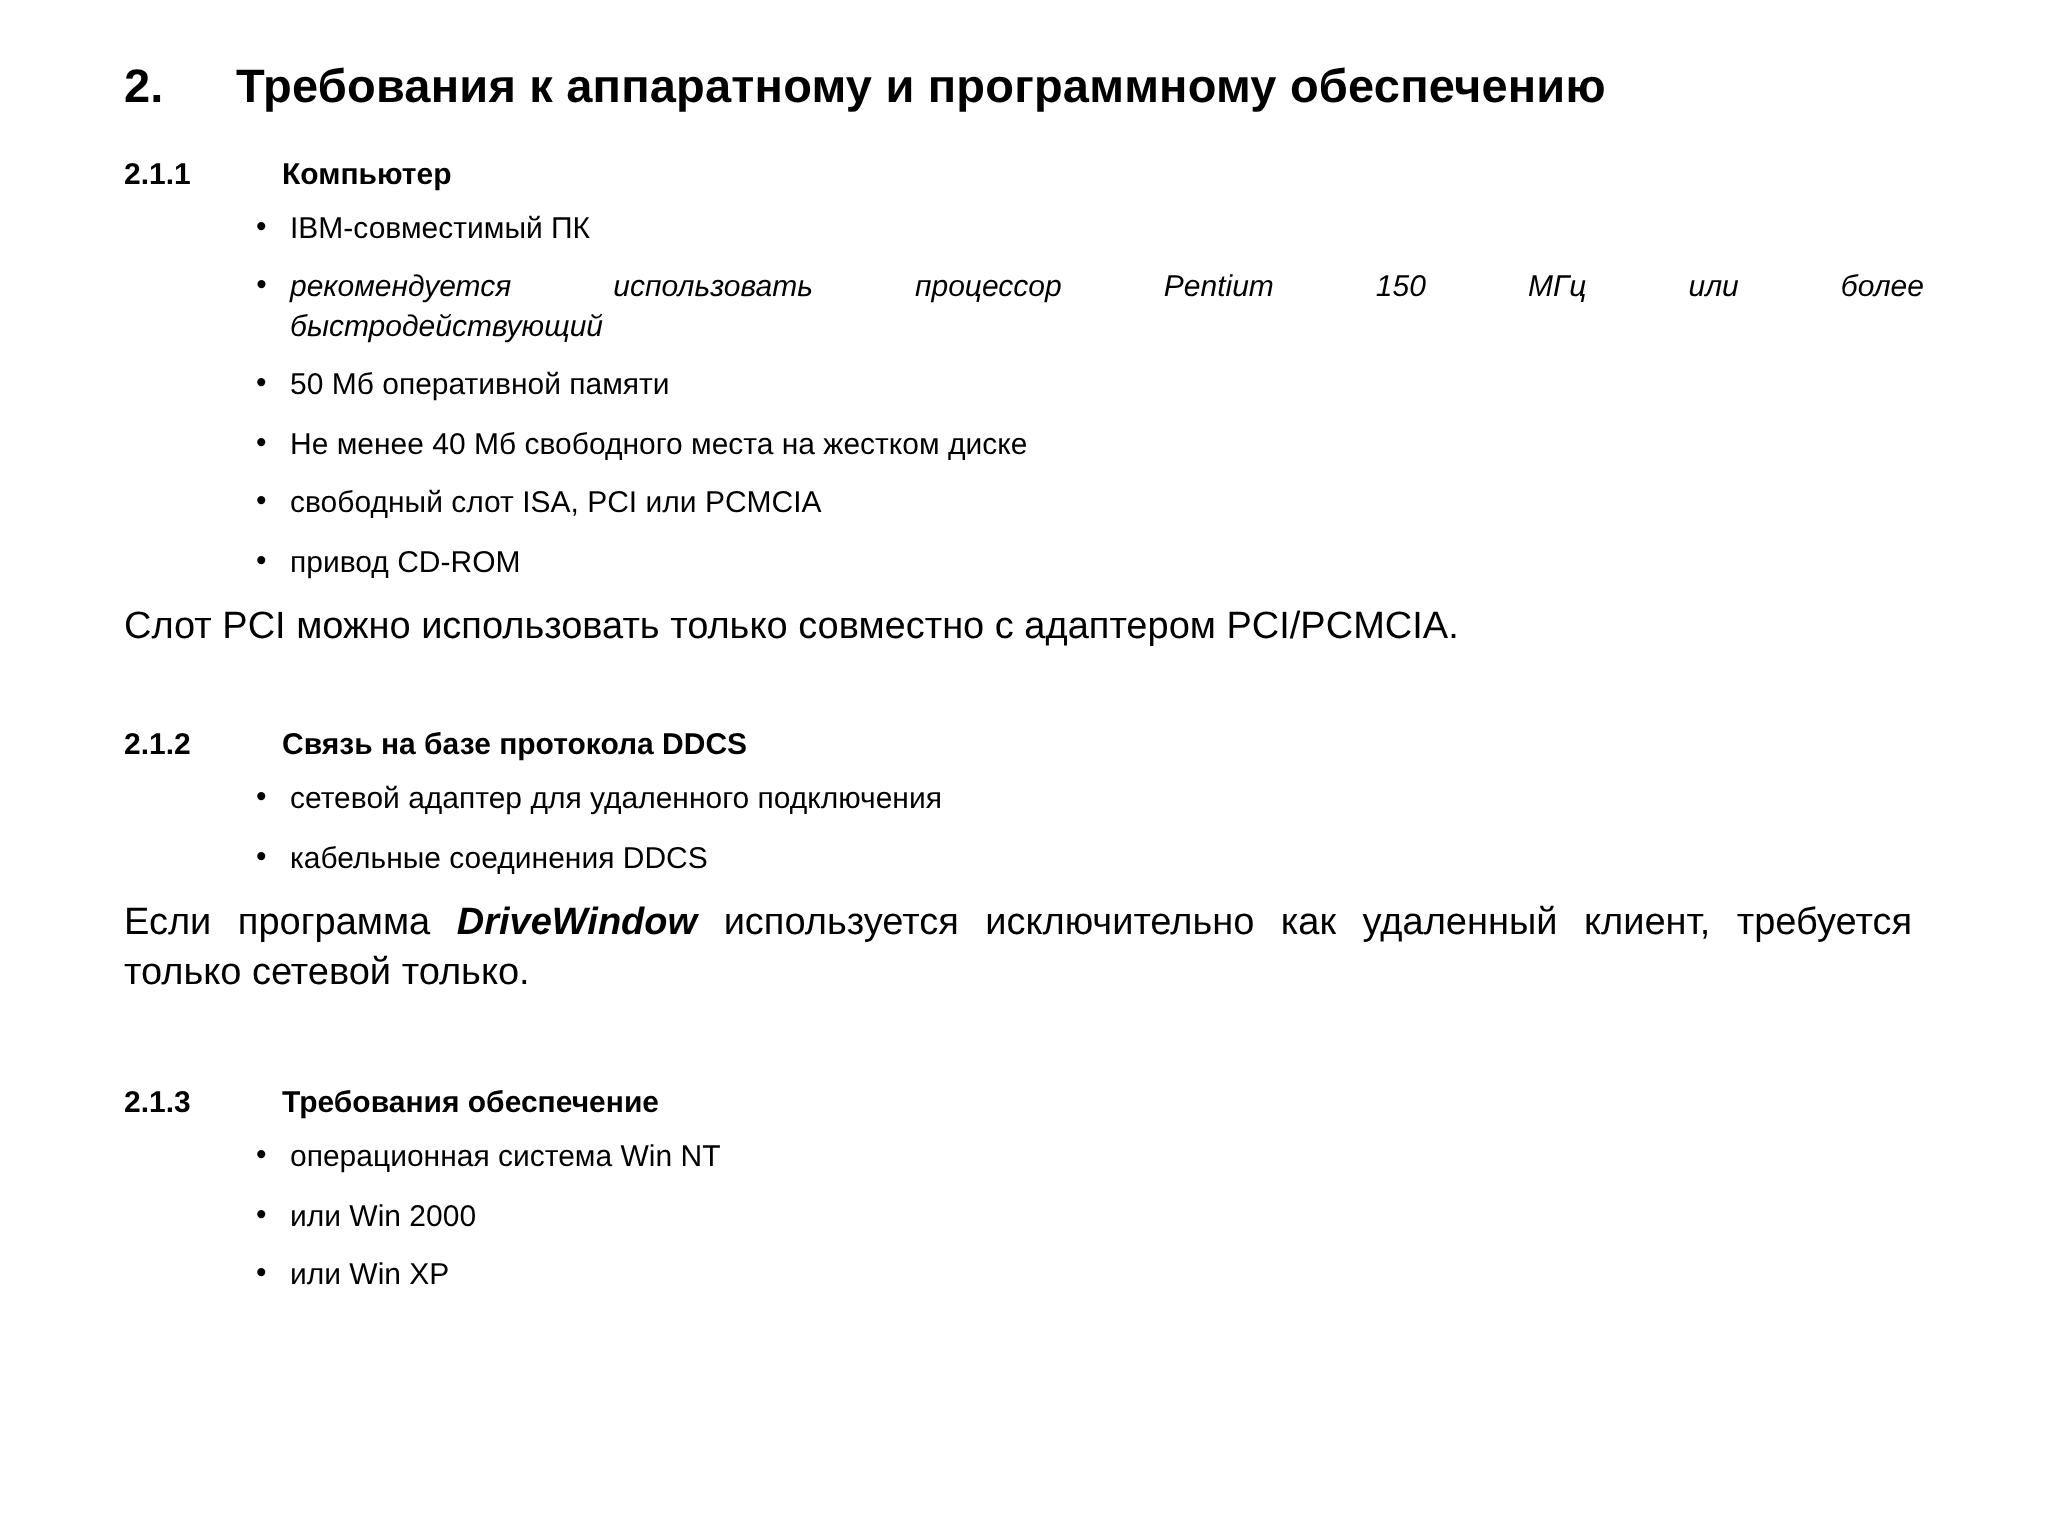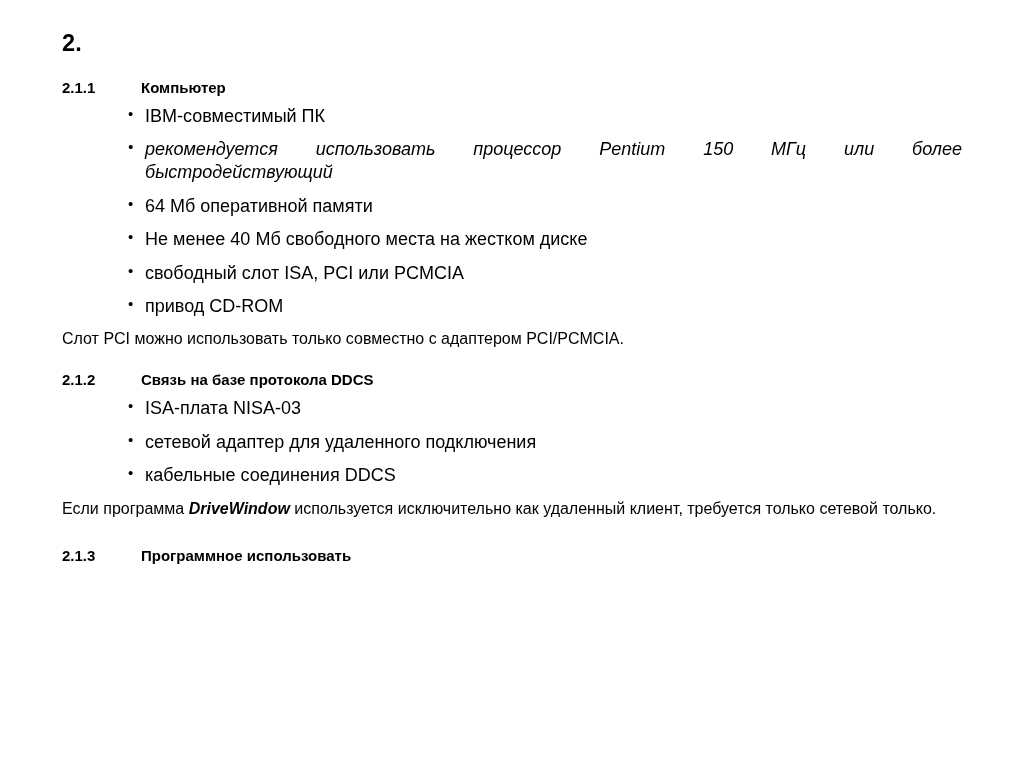--- a/index.html
+++ b/index.html
@@ -34,21 +34,21 @@
   .doc-title .num {
     flex: 0 0 auto;
     width: 56px;
     font-weight: bold;
   }
   .doc-title .txt {
     flex: 1 1 auto;
     max-width: 760px;
   }
   .section {
-    margin-top: 0;
+    margin-top: 16px;
   }
   .sec-head {
     display: flex;
     align-items: baseline;
     font-size: 15px;
     font-weight: bold;
     margin: 0 0 9px 0;
   }
   .sec-head .snum {
     flex: 0 0 auto;
@@ -57,36 +57,36 @@
   .sec-head .slabel {
     flex: 1 1 auto;
   }
   ul.bullets {
     list-style: none;
     margin: 0 0 0 0;
     padding: 0;
   }
   ul.bullets li {
     position: relative;
-    font-size: 18px;
+    font-size: 15px;
     line-height: 1.30;
     margin: 0 0 10px 0;
     padding-left: 83px;
     max-width: 900px;
   }
   ul.bullets li::before {
     content: "\2022";
     position: absolute;
     left: 66px;
     top: -1px;
     font-size: 15px;
     line-height: 1.30;
   }
   .para {
-    font-size: 16px;
+    font-size: 19px;
     line-height: 1.32;
     margin: 2px 0 0 0;
     padding: 0 6px 0 0;
     text-align: justify;
     max-width: 910px;
   }
   .para.justify-both {
     text-align: justify;
     text-align-last: left;
   }
@@ -105,58 +105,63 @@
     text-align-last: left;
   }
 </style>
 </head>
 <body>
 
 <div class="page">
 
   <h1 class="doc-title">
     <span class="num">2.</span>
+    <span class="txt">Требования к аппаратному и программному обеспечению</span>
   </h1>
 
   <div class="section">
     <div class="sec-head">
       <span class="snum">2.1.1</span>
       <span class="slabel">Компьютер</span>
     </div>
     <ul class="bullets">
       <li>IBM-совместимый ПК</li>
       <li class="spread">
         <span>рекомендуется использовать процессор Pentium 150 МГц или более</span>
         <span class="tail">быстродействующий</span>
       </li>
-      <li>64 Мб оперативной памяти</li>
+      <li>50 Мб оперативной памяти</li>
       <li>Не менее 40 Мб свободного места на жестком диске</li>
       <li>свободный слот ISA, PCI или PCMCIA</li>
       <li>привод CD-ROM</li>
     </ul>
     <p class="para">Слот PCI можно использовать только совместно с адаптером PCI/PCMCIA.</p>
   </div>
 
   <div class="spacer-m"></div>
 
   <div class="section">
     <div class="sec-head">
       <span class="snum">2.1.2</span>
       <span class="slabel">Связь на базе протокола DDCS</span>
     </div>
     <ul class="bullets">
-      <li>ISA-плата NISA-03</li>
       <li>сетевой адаптер для удаленного подключения</li>
       <li>кабельные соединения DDCS</li>
     </ul>
     <p class="para justify-both"><span>Если программа </span><span class="italic">Drive</span><span class="italic">Window</span><span> используется исключительно как удаленный клиент, требуется только сетевой только.</span></p>
   </div>
 
   <div class="spacer-l"></div>
 
   <div class="section">
     <div class="sec-head">
       <span class="snum">2.1.3</span>
-      <span class="slabel">Программное использовать</span>
+      <span class="slabel">Требования обеспечение</span>
     </div>
+    <ul class="bullets">
+      <li>операционная система Win NT</li>
+      <li>или Win 2000</li>
+      <li>или Win XP</li>
+    </ul>
   </div>
 
 </div>
 
 </body></html>

